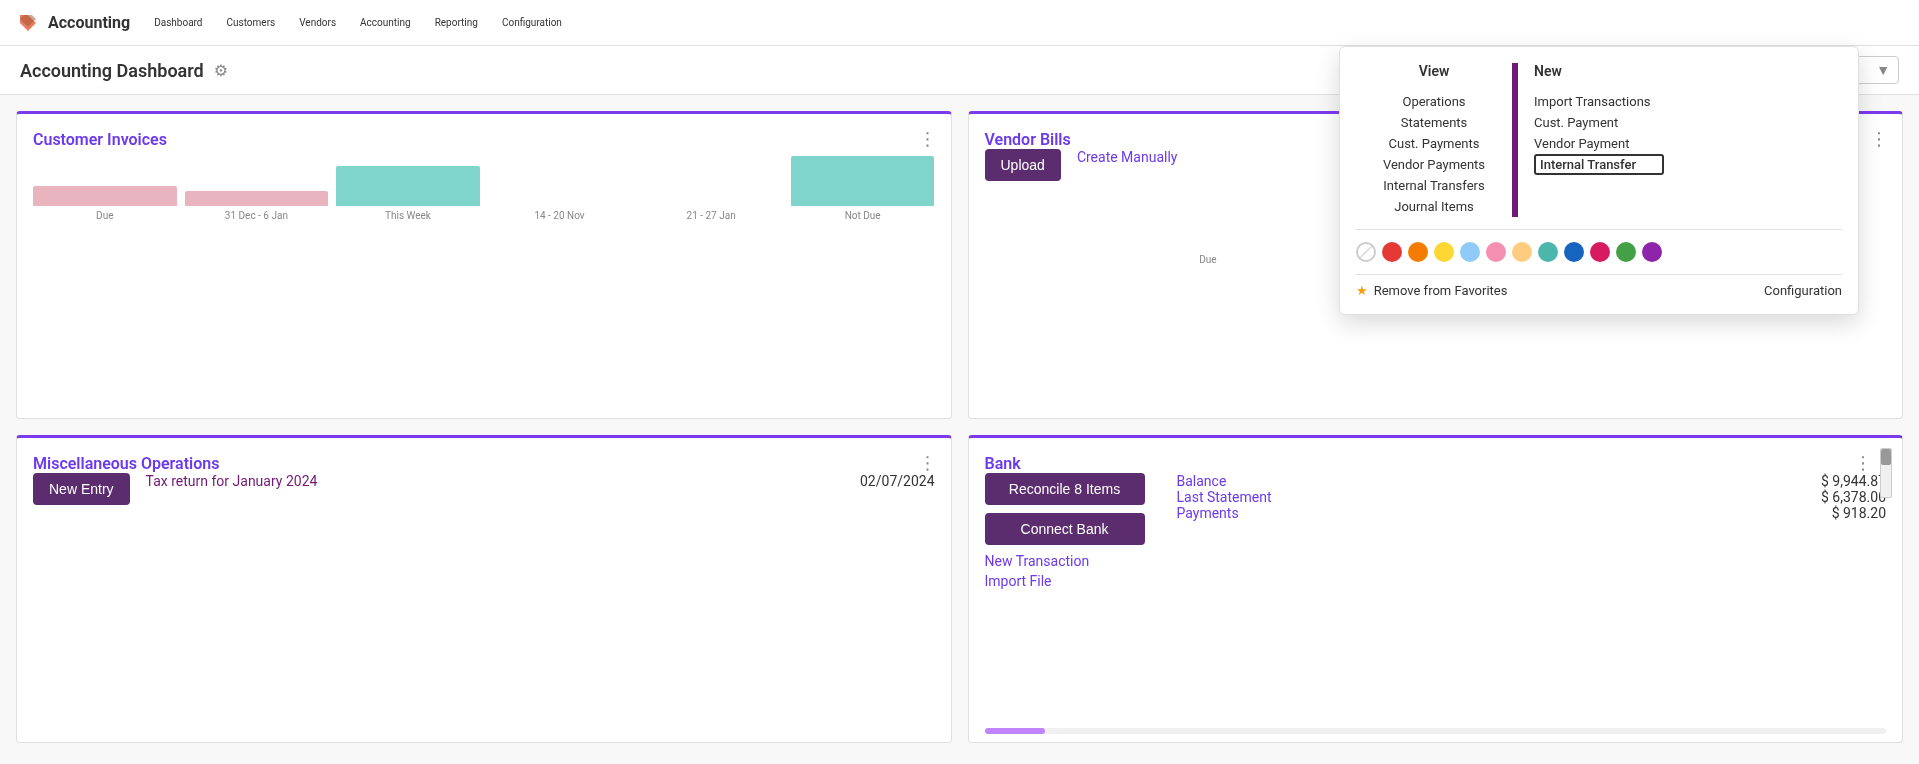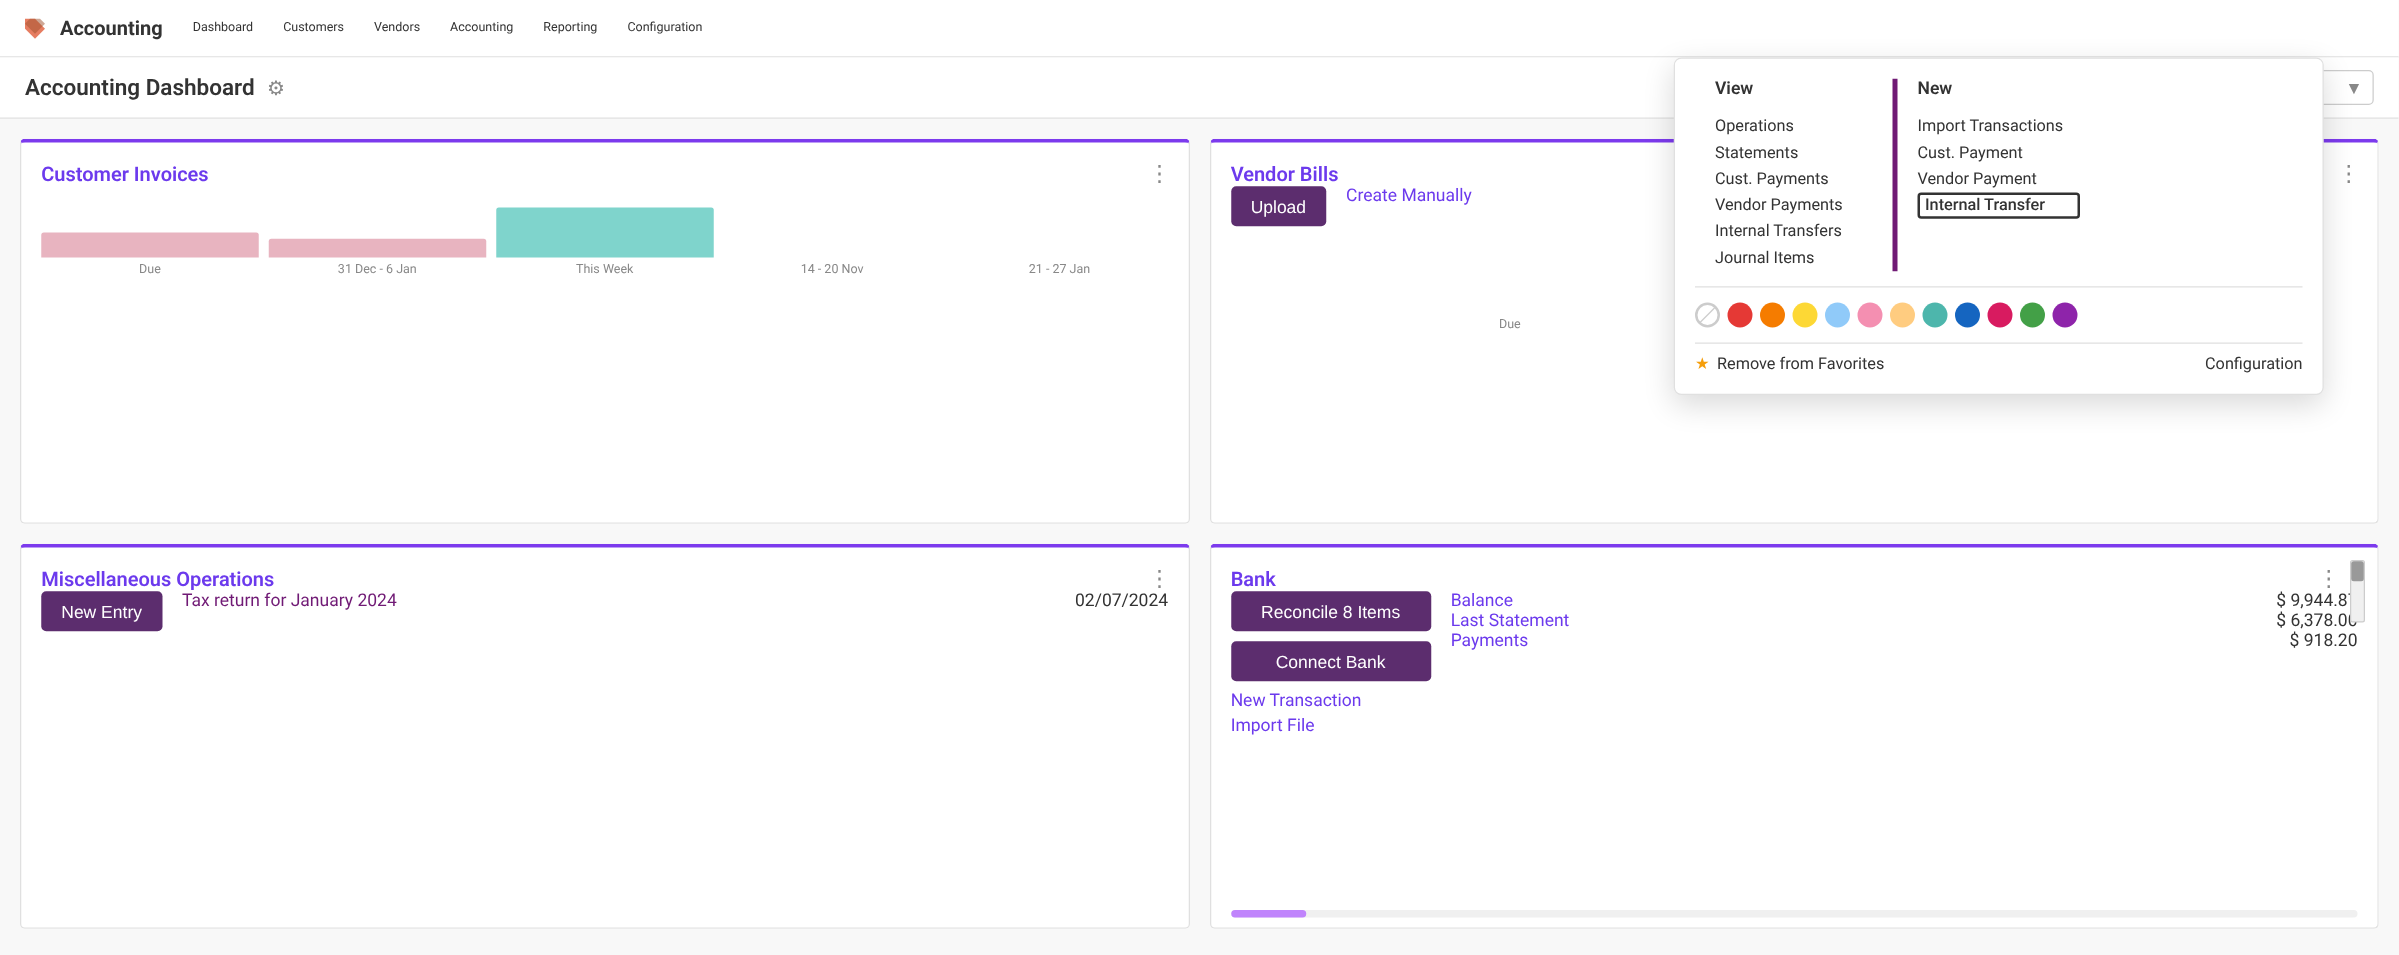--- a/index.html
+++ b/index.html
@@ -63,39 +63,39 @@
     .bank-links { display: flex; flex-direction: column; gap: 4px; margin-top: 8px; }
 
     
     .dropdown-overlay {
       position: fixed; top: 46px; right: 60px; width: 520px;
       background: white; border: 1px solid #e0e0e0; border-radius: 6px;
       box-shadow: 0 8px 24px rgba(0,0,0,0.15); z-index: 1000; padding: 16px;
     }
     .dropdown-columns { display: grid; grid-template-columns: 1fr 1fr 1fr; gap: 0; }
     .dropdown-col { padding: 0 16px; }
-    .dropdown-col:not(:last-child) { border-right: 4px solid #701a75; }
+    .dropdown-col:not(:last-child) { border-right: 6px solid #701a75; text-align: center; }
     .dropdown-col-title { font-size: 14px; font-weight: 600; color: #333; margin-bottom: 12px; }
     .dropdown-item { font-size: 13px; color: #333; padding: 3px 0; cursor: pointer; display: block; }
     .dropdown-item.highlighted { border: 2px solid #333; padding: 1px 4px; border-radius: 3px; font-weight: 500; }
 
     
     .color-swatches { display: flex; gap: 6px; flex-wrap: wrap; margin-top: 12px; padding-top: 12px; border-top: 1px solid #e0e0e0; align-items: center; }
     .swatch { width: 20px; height: 20px; border-radius: 50%; cursor: pointer; }
     .swatch-none { width: 20px; height: 20px; border-radius: 50%; border: 2px solid #ccc; cursor: pointer; position: relative; }
     .swatch-none::after { content: ''; position: absolute; top: 50%; left: 50%; transform: translate(-50%, -50%) rotate(45deg); width: 1px; height: 18px; background: #ccc; }
 
     
     .favorites-row { display: flex; justify-content: space-between; align-items: center; margin-top: 12px; padding-top: 8px; border-top: 1px solid #e0e0e0; }
     .favorites-remove { display: flex; align-items: center; gap: 6px; color: #333; font-size: 13px; cursor: pointer; }
     .star-icon { color: #f59e0b; }
     .config-link { color: #333; font-size: 13px; cursor: pointer; }
 
     
-    .bank-card-inner { display: flex; gap: 16px; justify-content: flex-end; }
+    .bank-card-inner { display: flex; gap: 32px; justify-content: flex-end; }
     .bank-card-left { min-width: 160px; }
     .bank-card-right { flex: 1; }
 
     .two-col { display: flex; align-items: flex-start; gap: 16px; }
     .two-col-left { flex: 0 0 auto; }
 
     
     .invoice-row { display: flex; align-items: flex-start; justify-content: space-between; }
     .invoice-right-stats { text-align: right; }
   </style>
@@ -153,20 +153,24 @@
         <div class="bar" style="height:40px; background:#7fd4cc;"></div>
         <span class="bar-label">This Week</span>
       </div>
       <div class="bar-group">
         <div class="bar" style="height:0px; background:transparent;"></div>
         <span class="bar-label">14 - 20 Nov</span>
       </div>
       <div class="bar-group">
         <div class="bar" style="height:0px; background:transparent;"></div>
         <span class="bar-label">21 - 27 Jan</span>
+      </div>
+      <div class="bar-group">
+        <div class="bar" style="height:50px; background:#7fd4cc;"></div>
+        <span class="bar-label">Not Due</span>
       </div>
     </div>
   </div>
 
   <div class="card">
     <span class="card-title">Vendor Bills</span>
     <span class="card-menu">⋮</span>
     <div class="two-col">
       <div class="vendor-actions">
         <button class="btn-primary">Upload</button>

